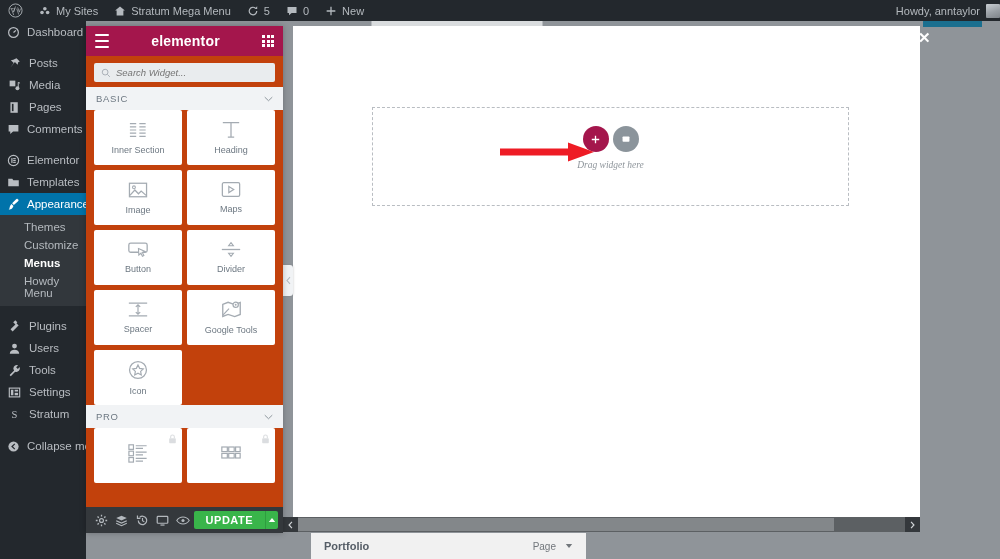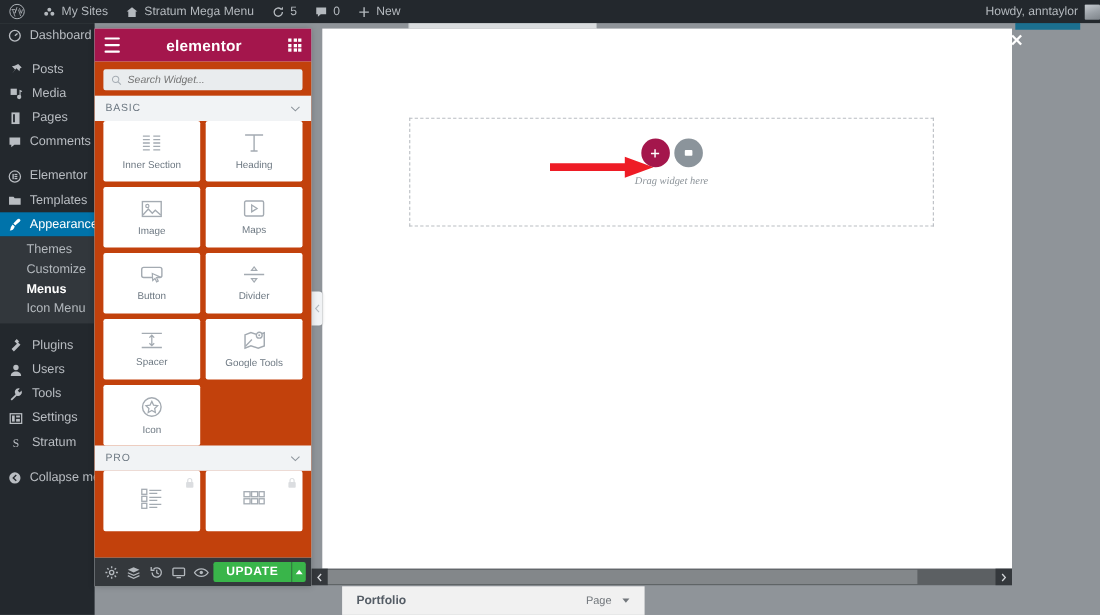--- a/index.html
+++ b/index.html
@@ -327,21 +327,21 @@
           <path d="M5.6 7.4l2.3 2.3c-.6 1.4-1.3 3.1-2.6 3.9-1.3.8-3.2.4-3.2.4.8-.5 1-1.3 1.1-2.1.2-1.6 1.1-3.2 2.4-4.5z" fill="#fff"></path>
         </svg>
     </span>
     <span>Appearance</span>
   </div>
 
   <div class="submenu">
     <a class="sub-item">Themes</a>
     <a class="sub-item">Customize</a>
     <a class="sub-item current">Menus</a>
-    <a class="sub-item">Icon Menu</a>
+    <a class="sub-item">Howdy Menu</a>
   </div>
 
   <div class="menu-item spaced">
     <span class="mi-ico">
       <svg width="13" height="13" viewBox="0 0 16 16">
           <path d="M10.2 1.6l1.3 1.3-1.1 1.1 2.7 2.7-1.4 1.4-6 6-2.6-2.6 6-6-2.7-2.7 1.4-1.4 1.1-1.1z" fill="#b9bdc2"></path>
         </svg>
     </span>
     <span>Plugins</span>
   </div>

